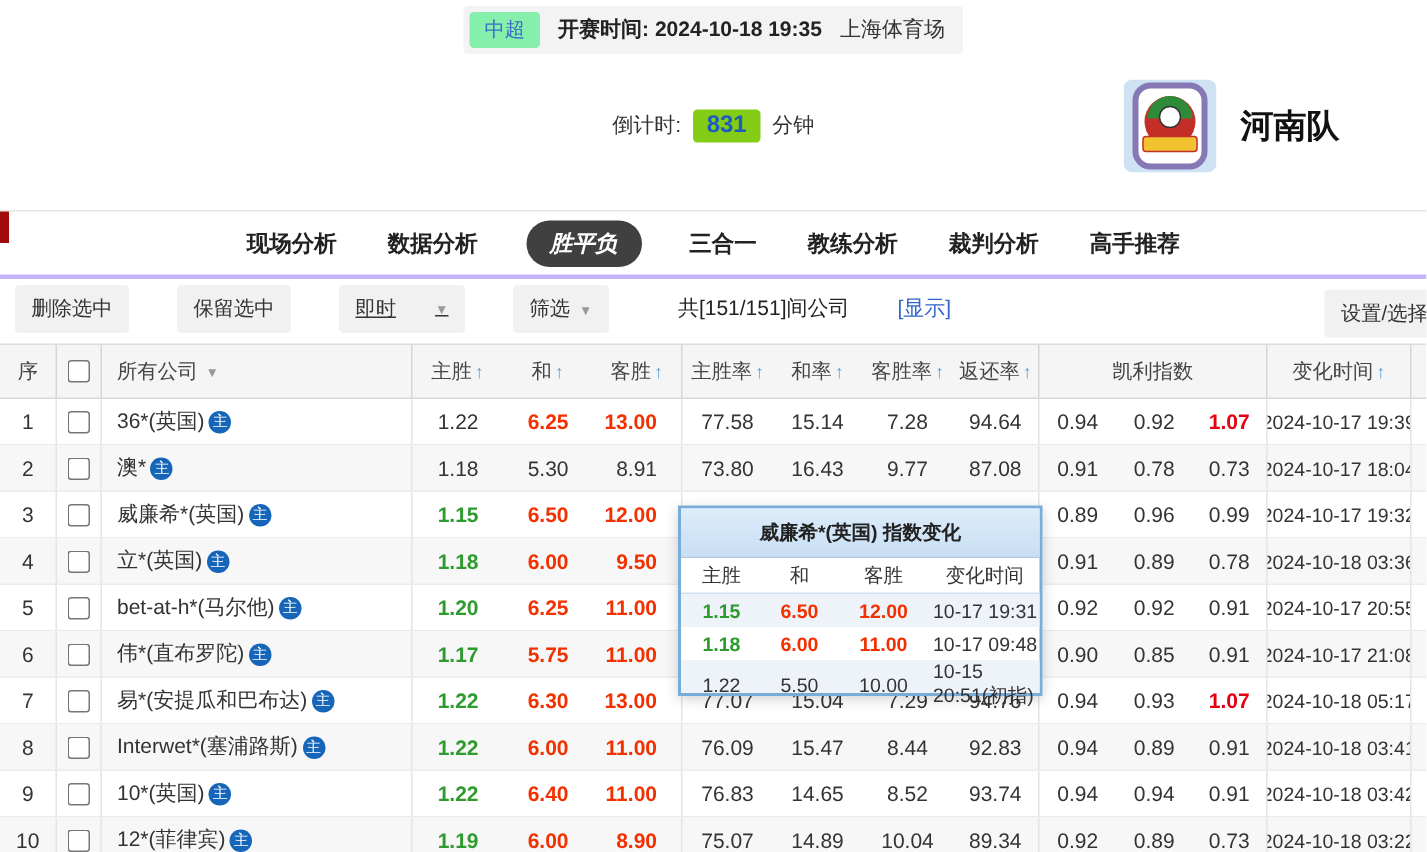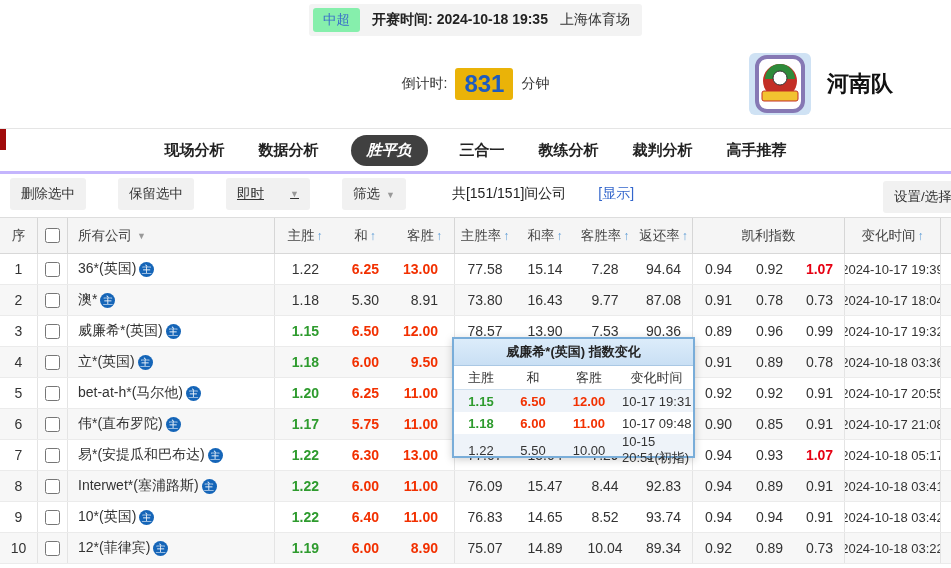--- a/index.html
+++ b/index.html
@@ -17,24 +17,24 @@
 
   
   .match-header { height:88px; position:relative; }
   .team { position:absolute; top:50%; transform:translateY(-50%); display:flex; align-items:center; gap:16px; }
   .team.home { left:108px; }
   .team.away { right:58px; }
   .team-name { font-size:22px; font-weight:bold; color:#111; }
   .logo { width:62px; height:62px; border-radius:6px; display:block; }
   .countdown { position:absolute; left:0; right:0; top:50%; transform:translateY(-50%);
     display:flex; align-items:center; justify-content:center; gap:8px; font-size:14px; color:#333; }
-  .cd-value { background:#eab308; border-radius:3px; padding:2px 9px; color:#1e5bbf; font-size:24px; font-weight:bold; }
-
-  
-  .nav-wrap { border-top:1px solid #e5e5e5; height:43px; display:flex; align-items:center; justify-content:center; position:relative; }
+  .cd-value { background:#84cc16; border-radius:3px; padding:2px 9px; color:#1e5bbf; font-size:16px; font-weight:bold; }
+
+  
+  .nav-wrap { border-top:1px solid #e5e5e5; height:43px; display:flex; align-items:center; justify-content:center; position:relative;margin-top:12px; }
   .nav-tabs { display:flex; align-items:center; gap:30px; }
   .tab { font-size:15px; font-weight:bold; color:#222; cursor:pointer; padding:6px 2px; }
   .tab.active { background:#404040; color:#fff; border-radius:16px; padding:6px 16px;font-style:italic; }
   .edge-marker { position:absolute; left:0; top:0; width:6px; height:21px; background:#a00b0b; }
 
   
   .toolbar { border-top:3px solid #c4b5fd; height:43px; display:flex; align-items:center;
     padding:0 10px; position:relative; font-size:14px;gap:24px; }
   .tb-btn { background:#f1f1f1; color:#333; border:none; border-radius:3px; padding:7px 11px;
     font-size:13.5px; margin-right:8px; cursor:pointer; font-family:inherit; }
@@ -64,21 +64,21 @@
   .c-g { color:#2e9b2e; font-weight:bold; }
   .c-k { color:#333; }
   .kr { color:#e60012; font-weight:bold; }
   .badge-main { display:inline-block; width:15px; height:15px; border-radius:50%; background:#1565b8;
     color:#fff; font-size:10px; line-height:15px; text-align:center; margin-left:3px; flex:0 0 auto; }
   .time-cell { font-size:13px; color:#333; }
 
   
   .popup { position:absolute; left:452px; top:337px; width:243px; background:#fff;
     border:2px solid #79add9; box-shadow:0 2px 8px rgba(0,0,0,.18); z-index:10; }
-  .popup-title { height:27px; background:linear-gradient(#dcecfa,#c9dff4); display:flex; align-items:center;
+  .popup-title { height:33px; background:linear-gradient(#dcecfa,#c9dff4); display:flex; align-items:center;
     justify-content:center; font-size:13px; font-weight:bold; color:#222; border-bottom:1px solid #aac8e4; }
   .prow { display:grid; grid-template-columns:54px 50px 62px 1fr; align-items:center; height:22px; font-size:13px; }
   .popup-head { height:24px; border-bottom:1px solid #cfe0ef; color:#333; }
   .popup .prow:nth-child(odd):not(.popup-head) { background:#eef3f9; }
   .pcell { text-align:center; }
   .pcell.ptime { text-align:left; padding-left:2px; }
 </style>
 </head>
 <body>
 

